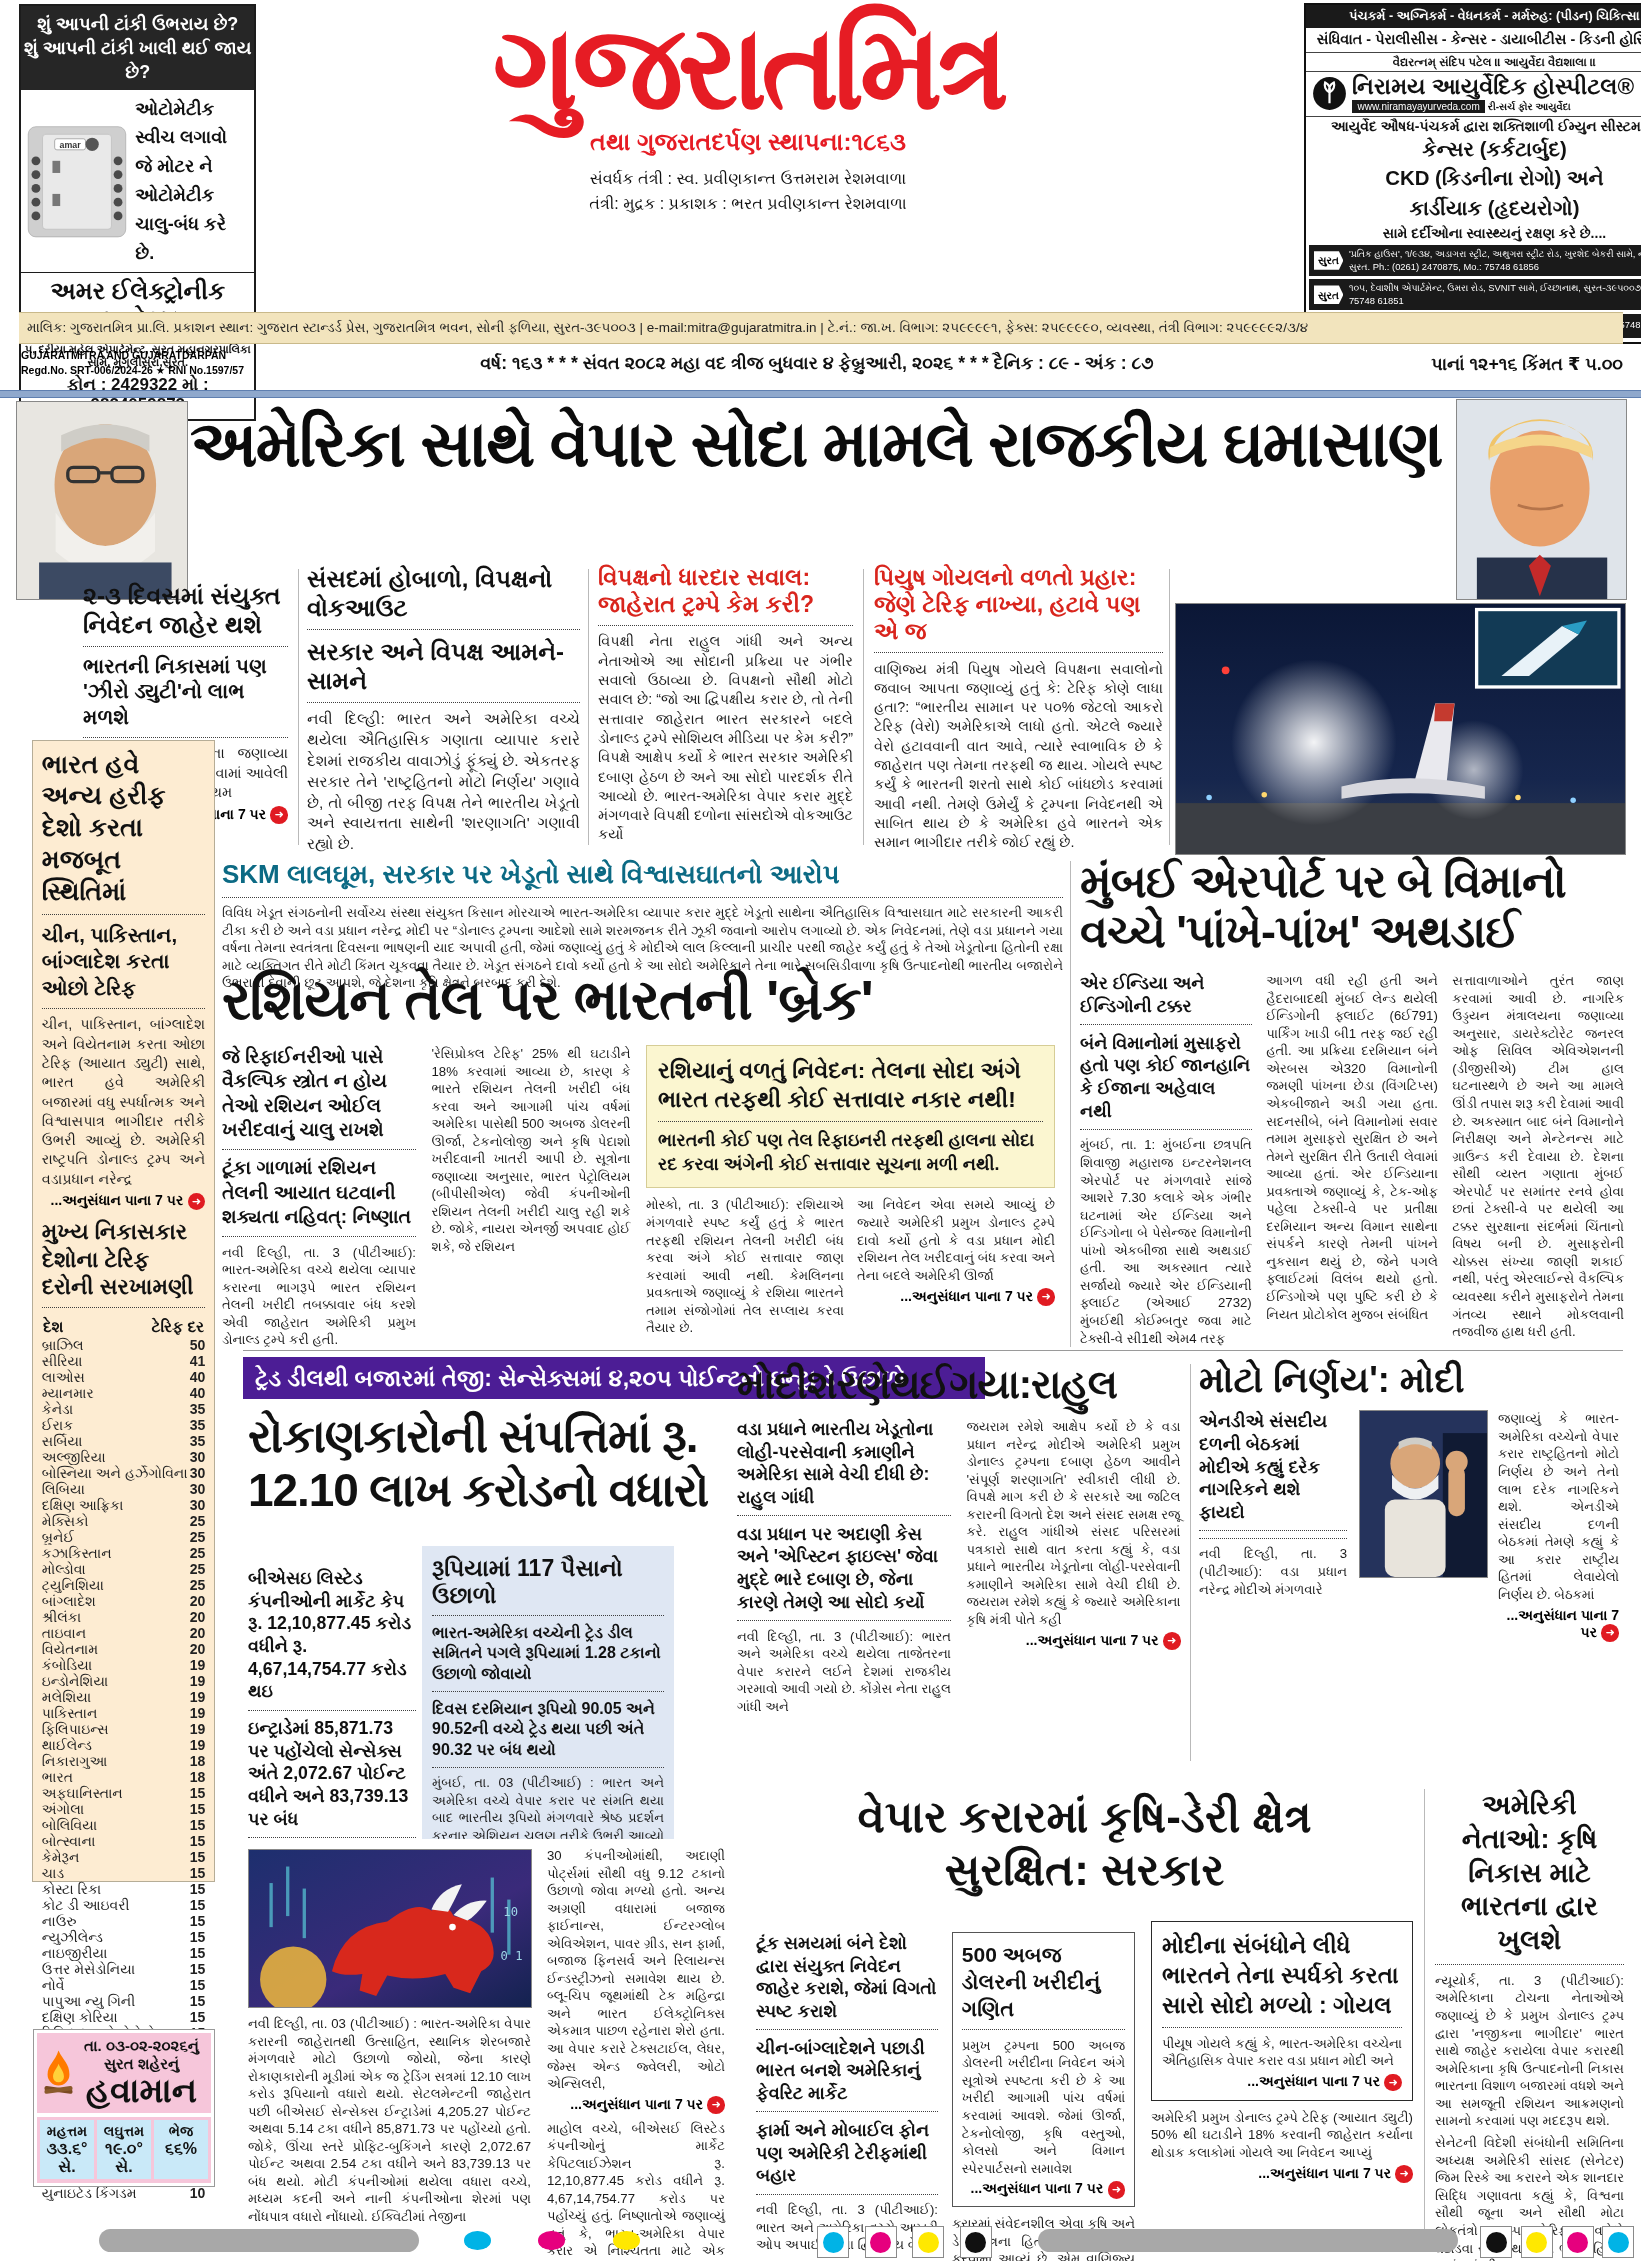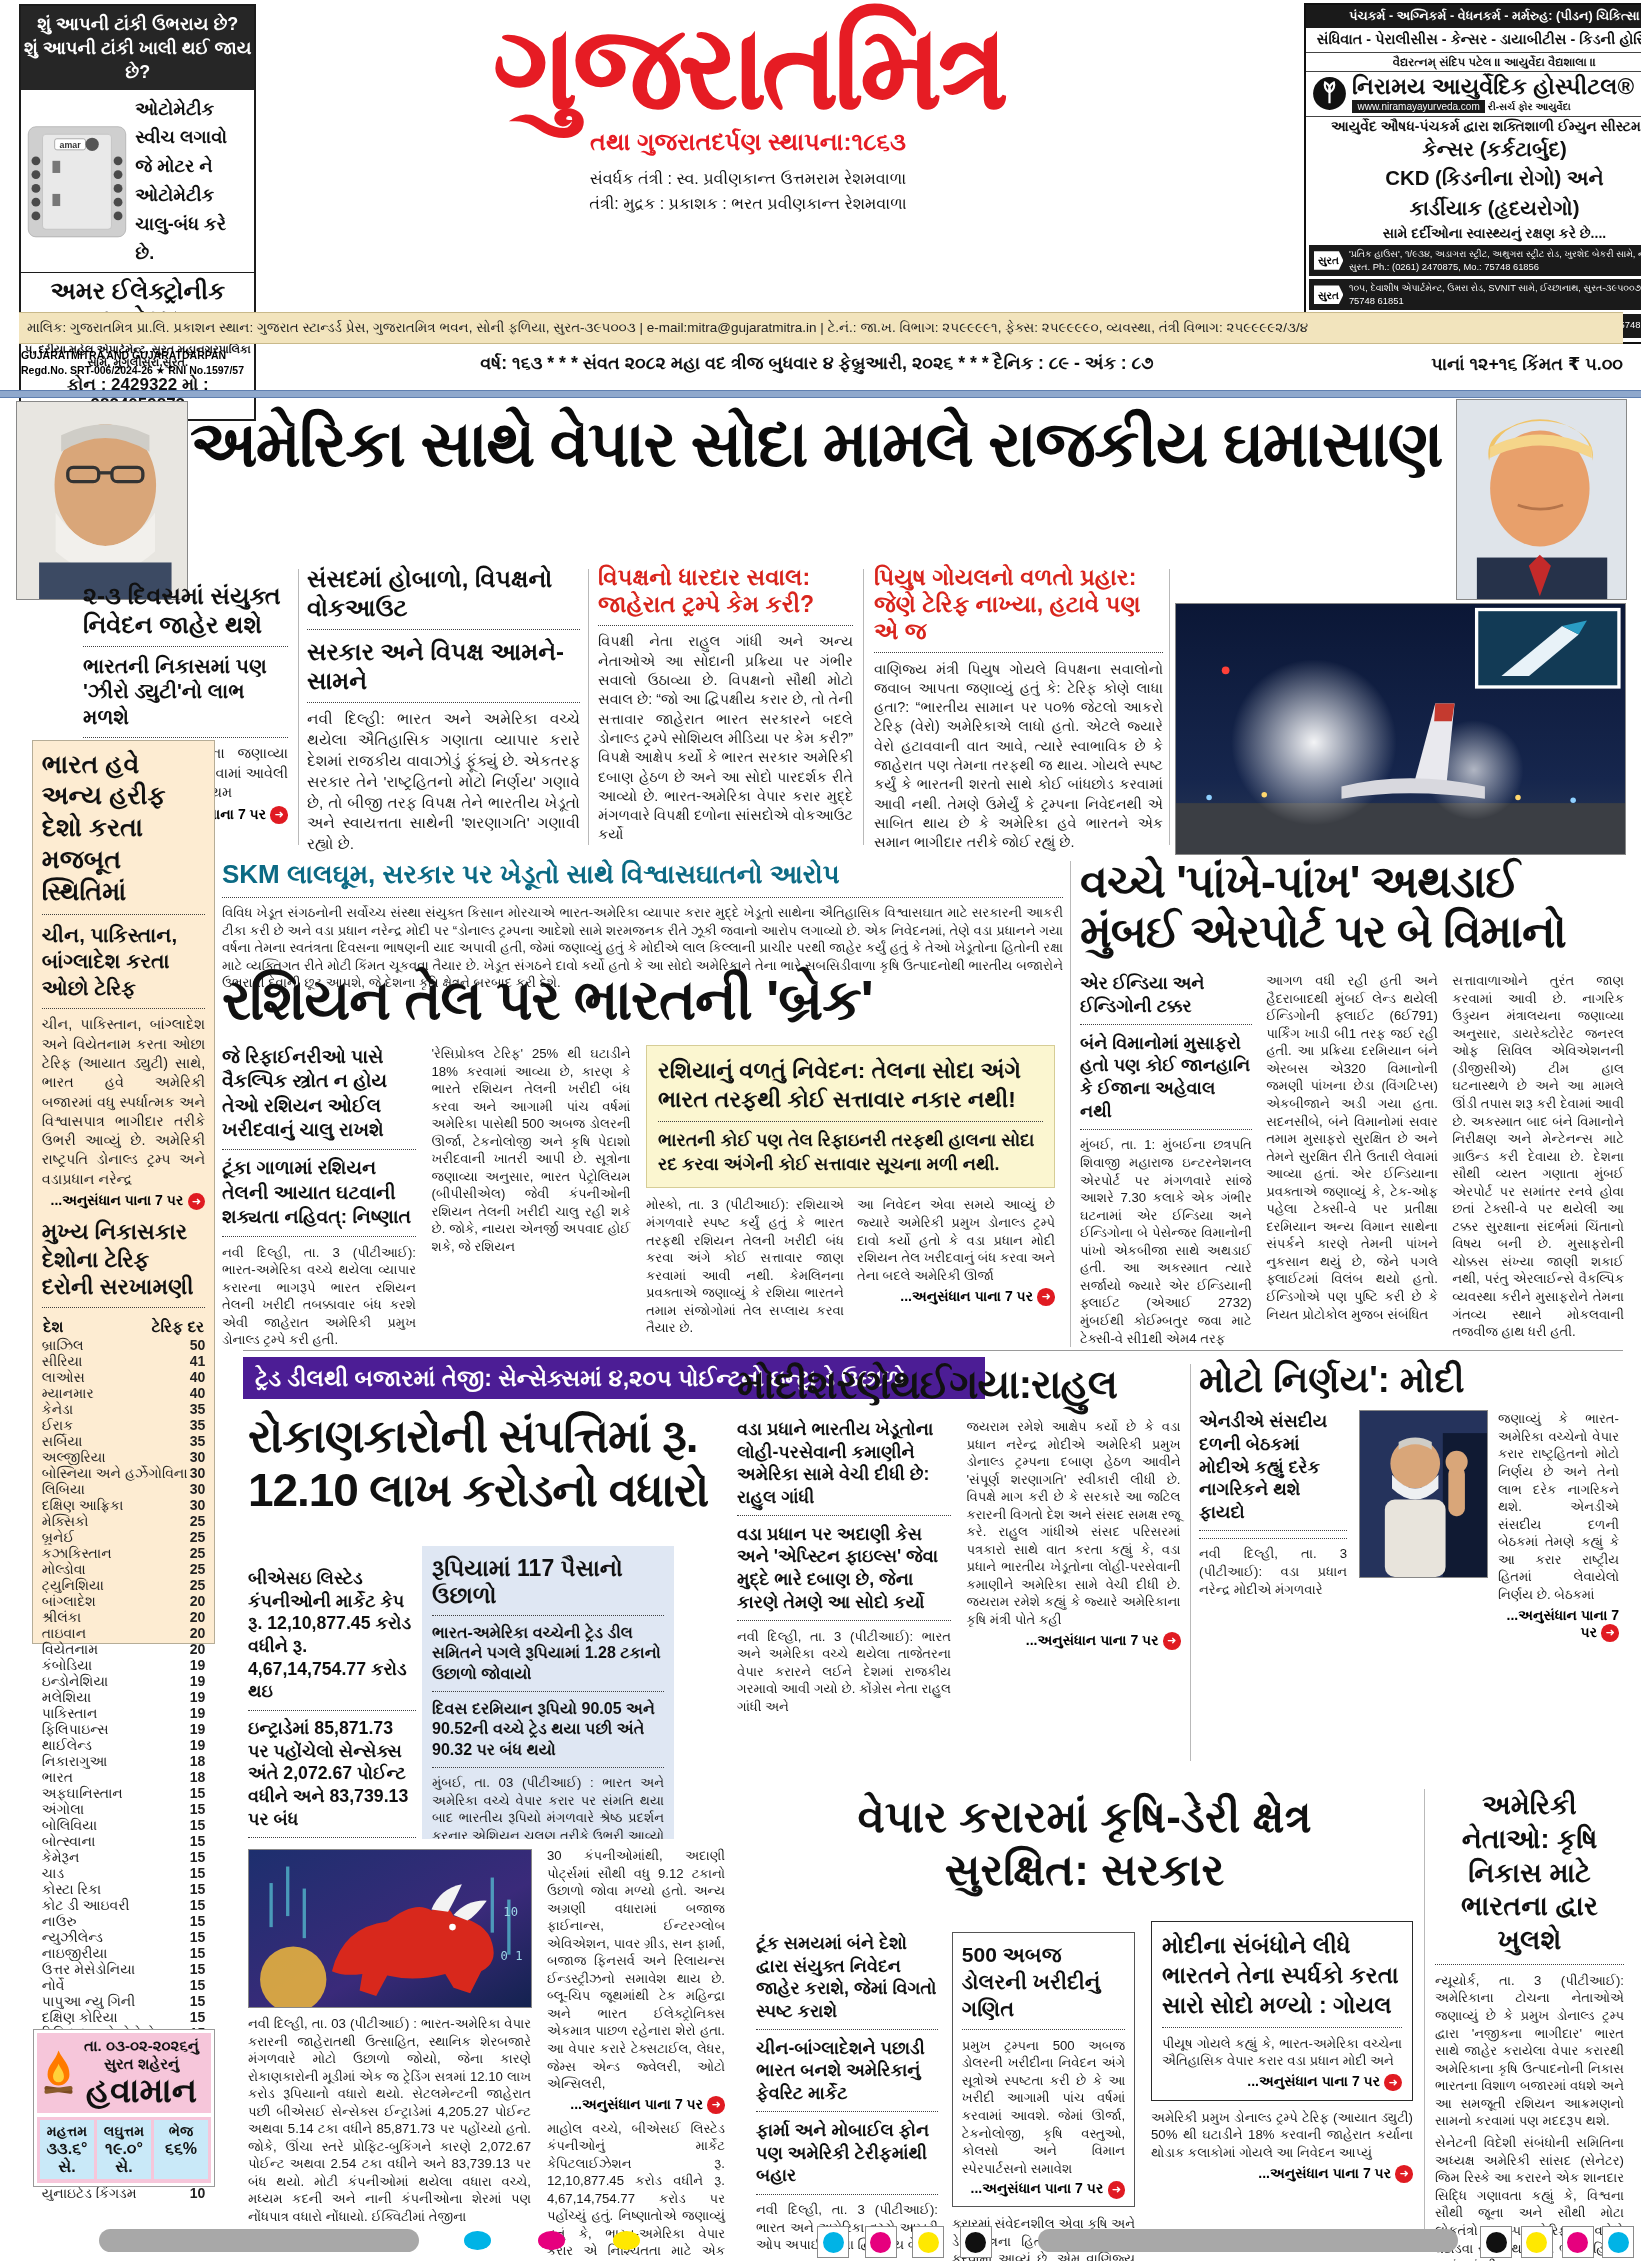--- a/index.html
+++ b/index.html
@@ -282,22 +282,22 @@
     </svg>
   </div>
 
   <div class="abs" style="left:222px;top:859px;width:841px;">
     <div class="skm-h teal">SKM લાલઘૂમ, સરકાર પર ખેડૂતો સાથે વિશ્વાસઘાતનો આરોપ</div>
     <div class="dr"></div>
     <div class="ps j">વિવિધ ખેડૂત સંગઠનોની સર્વોચ્ચ સંસ્થા સંયુક્ત કિસાન મોરચાએ ભારત-અમેરિકા વ્યાપાર કરાર મુદ્દે ખેડૂતો સાથેના ઐતિહાસિક વિશ્વાસઘાત માટે સરકારની આકરી ટીકા કરી છે અને વડા પ્રધાન નરેન્દ્ર મોદી પર “ડોનાલ્ડ ટ્રમ્પના આદેશો સામે શરમજનક રીતે ઝૂકી જવાનો આરોપ લગાવ્યો છે. એક નિવેદનમાં, તેણે વડા પ્રધાનને ગયા વર્ષના તેમના સ્વતંત્રતા દિવસના ભાષણની યાદ અપાવી હતી, જેમાં જણાવ્યું હતું કે મોદીએ લાલ કિલ્લાની પ્રાચીર પરથી જાહેર કર્યું હતું કે તેઓ ખેડૂતોના હિતોની રક્ષા માટે વ્યક્તિગત રીતે મોટી કિંમત ચૂકવવા તૈયાર છે. ખેડૂત સંગઠને દાવો કર્યો હતો કે આ સોદો અમેરિકાને તેના ભારે સબસિડીવાળા કૃષિ ઉત્પાદનોથી ભારતીય બજારોને ઉભરાવી દેવાની છૂટ આપશે, જે દેશના કૃષિ ક્ષેત્રને બરબાદ કરી દેશે.</div>
   </div>
 
   <div class="abs" style="left:1080px;top:857px;width:544px;">
+    <div class="ap-h">મુંબઈ એરપોર્ટ પર બે વિમાનો</div>
     <div class="ap-h">વચ્ચે 'પાંખે-પાંખ' અથડાઈ</div>
-    <div class="ap-h">મુંબઈ એરપોર્ટ પર બે વિમાનો</div>
     <div style="display:flex;gap:14.4px;margin-top:14.4px">
       <div style="flex:1">
         <div class="deck2">એર ઈન્ડિયા અને ઈન્ડિગોની ટક્કર</div>
         <div class="dr"></div>
         <div class="deck2">બંને વિમાનોમાં મુસાફરો હતો પણ કોઈ જાનહાનિ કે ઈજાના અહેવાલ નથી</div>
         <div class="dr"></div>
         <div class="ps j">મુંબઈ, તા. 1: મુંબઈના છત્રપતિ શિવાજી મહારાજ ઇન્ટરનેશનલ એરપોર્ટ પર મંગળવારે સાંજે આશરે 7.30 કલાકે એક ગંભીર ઘટનામાં એર ઈન્ડિયા અને ઈન્ડિગોના બે પેસેન્જર વિમાનોની પાંખો એકબીજા સાથે અથડાઈ હતી. આ અકસ્માત ત્યારે સર્જાયો જ્યારે એર ઈન્ડિયાની ફ્લાઈટ (એઆઈ 2732) મુંબઈથી કોઈમ્બતુર જવા માટે ટેક્સી-વે સી1થી એમ4 તરફ</div>
       </div>
       <div style="flex:1">
         <div class="ps j">આગળ વધી રહી હતી અને હૈદરાબાદથી મુંબઈ લેન્ડ થયેલી ઈન્ડિગોની ફ્લાઈટ (6ઈ791) પાર્કિંગ ખાડી બી1 તરફ જઈ રહી હતી. આ પ્રક્રિયા દરમિયાન બંને એરબસ એ320 વિમાનોની જમણી પાંખના છેડા (વિંગટિપ્સ) એકબીજાને અડી ગયા હતા. સદનસીબે, બંને વિમાનોમાં સવાર તમામ મુસાફરો સુરક્ષિત છે અને તેમને સુરક્ષિત રીતે ઉતારી લેવામાં આવ્યા હતાં. એર ઈન્ડિયાના પ્રવક્તાએ જણાવ્યું કે, ટેક-ઓફ પહેલા ટેક્સી-વે પર પ્રતીક્ષા દરમિયાન અન્ય વિમાન સાથેના સંપર્કને કારણે તેમની પાંખને નુકસાન થયું છે, જેને પગલે ફ્લાઈટમાં વિલંબ થયો હતો. ઈન્ડિગોએ પણ પુષ્ટિ કરી છે કે નિયત પ્રોટોકોલ મુજબ સંબંધિત</div>
@@ -332,21 +332,21 @@
           <div style="flex:1" class="ps j">મોસ્કો, તા. 3 (પીટીઆઈ): રશિયાએ મંગળવારે સ્પષ્ટ કર્યું હતું કે ભારત તરફથી રશિયન તેલની ખરીદી બંધ કરવા અંગે કોઈ સત્તાવાર જાણ કરવામાં આવી નથી. કેમલિનના પ્રવક્તાએ જણાવ્યું કે રશિયા ભારતને તમામ સંજોગોમાં તેલ સપ્લાય કરવા તૈયાર છે.</div>
           <div style="flex:1">
             <div class="ps j">આ નિવેદન એવા સમયે આવ્યું છે જ્યારે અમેરિકી પ્રમુખ ડોનાલ્ડ ટ્રમ્પે દાવો કર્યો હતો કે વડા પ્રધાન મોદી રશિયન તેલ ખરીદવાનું બંધ કરવા અને તેના બદલે અમેરિકી ઊર્જા</div>
             <span class="cont"><span>...અનુસંધાન પાના 7 પર</span><span class="cicon"></span></span>
           </div>
         </div>
       </div>
     </div>
   </div>
 
-  <div class="abs cream" style="left:32px;top:740px;width:183px;height:904px;padding:7.7px 8.8px;box-sizing:border-box">
+  <div class="abs cream" style="left:32px;top:740px;width:183px;height:1142px;padding:7.7px 8.8px;box-sizing:border-box">
     <div class="cream-h1">ભારત હવે અન્ય હરીફ દેશો કરતા મજબૂત સ્થિતિમાં</div>
     <div class="dr"></div>
     <div class="cream-h2">ચીન, પાકિસ્તાન, બાંગ્લાદેશ કરતા ઓછો ટેરિફ</div>
     <div class="dr"></div>
     <div class="p j">ચીન, પાકિસ્તાન, બાંગ્લાદેશ અને વિયેતનામ કરતા ઓછા ટેરિફ (આયાત ડ્યુટી) સાથે, ભારત હવે અમેરિકી બજારમાં વધુ સ્પર્ધાત્મક અને વિશ્વાસપાત્ર ભાગીદાર તરીકે ઉભરી આવ્યું છે. અમેરિકી રાષ્ટ્રપતિ ડોનાલ્ડ ટ્રમ્પ અને વડાપ્રધાન નરેન્દ્ર</div>
     <span class="cont"><span>...અનુસંધાન પાના 7 પર</span><span class="cicon"></span></span>
     <div class="tt" style="margin-top:7.7px">મુખ્ય નિકાસકાર દેશોના ટેરિફ દરોની સરખામણી</div>
     <div class="dr"></div>
     <div class="trowh">
       <span>દેશ</span>

